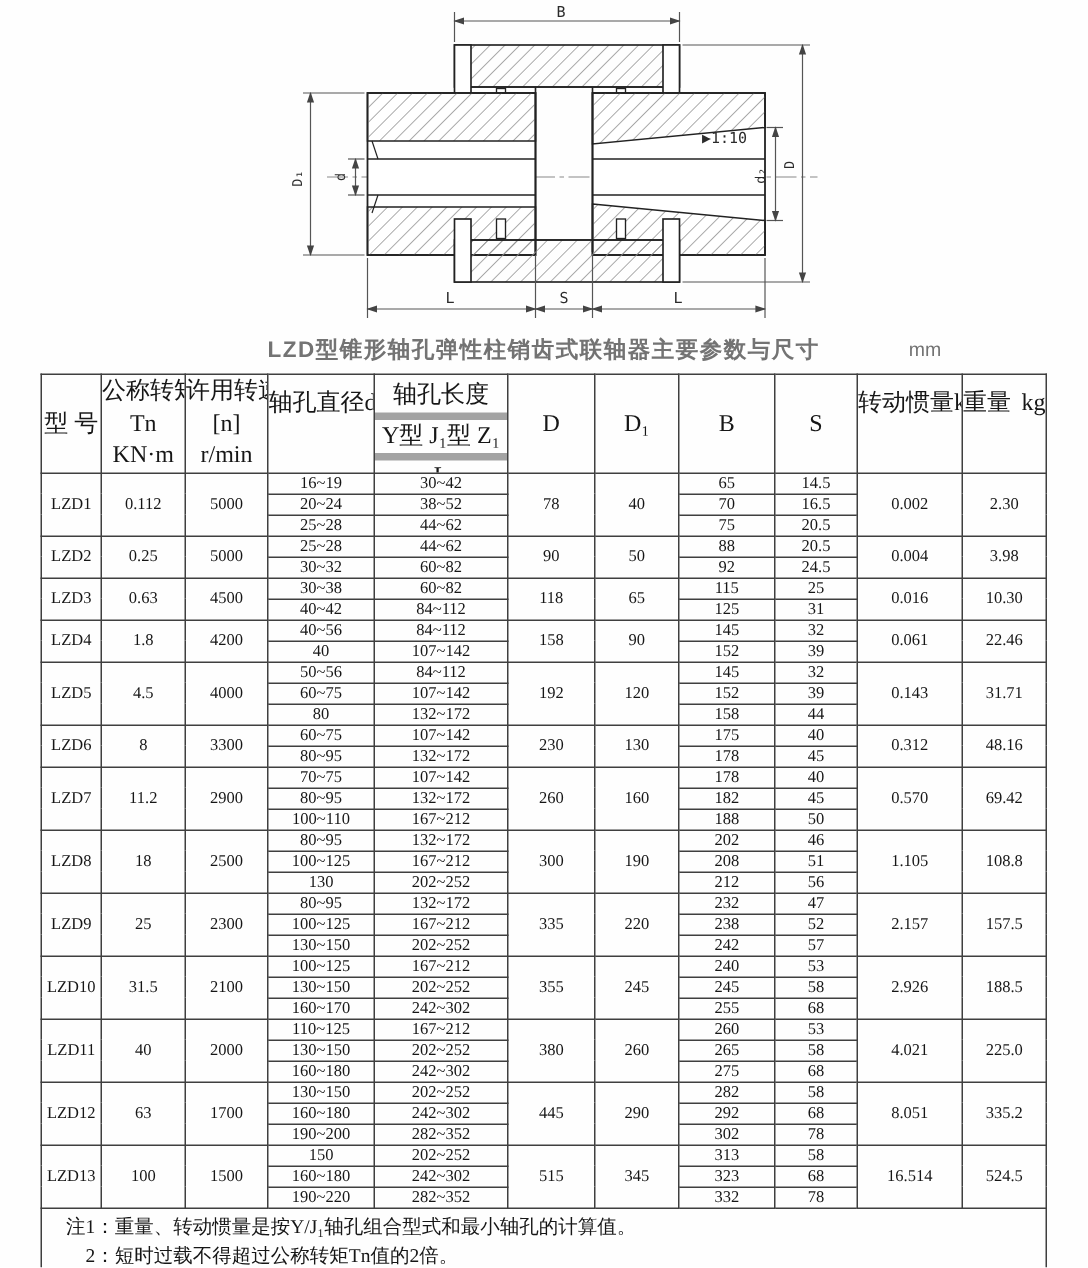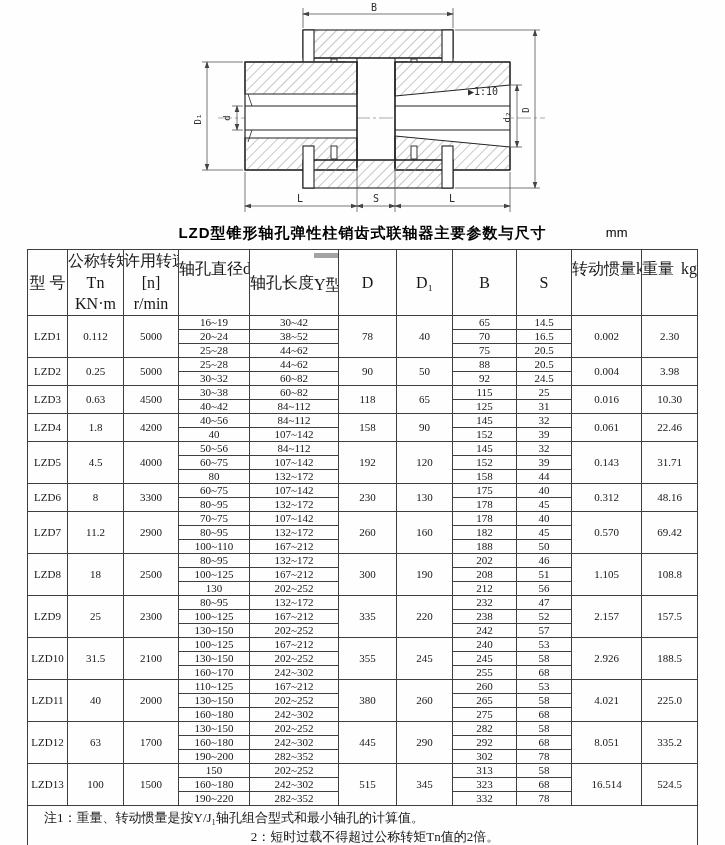--- a/index.html
+++ b/index.html
@@ -6,39 +6,39 @@
   .page {
     width:725px; height:845px; background:#fefefe; position:relative;
     font-family:"Liberation Serif","DejaVu Serif",serif; color:#1c1c1c;
     overflow:hidden;
   }
   .drawing-wrap { width:725px; height:222px; }
   svg text { font-family:"DejaVu Sans Mono","Liberation Mono",monospace; fill:#2b2b2b; }
   .title-row {
     position:relative; width:670px; margin:2px auto 6px auto; text-align:center;
     font-family:"Liberation Sans","DejaVu Sans",sans-serif;
-    font-weight:bold; font-size:15px; letter-spacing:1px; color:#000000;
+    font-weight:bold; font-size:15px; letter-spacing:1px; color:#737373;
   }
   .unit { position:absolute; right:70px; top:1px; font-weight:normal; font-size:13px; letter-spacing:0; }
   table.spec {
     border-collapse:collapse; table-layout:fixed; width:670px; margin:0 auto;
     font-size:11px; color:#161616; border:1px solid #3a3a3a; border-bottom:2px solid #2a2a2a;
   }
   table.spec th, table.spec td {
     border:1px solid #3f3f3f; text-align:center; vertical-align:middle;
     padding:0; font-weight:normal; overflow:hidden; white-space:nowrap;
   }
   thead th { height:58px; font-size:16px; line-height:1.35; }
   tbody td { height:13px; line-height:13px; }
-  .hdr-stack { display:flex; flex-direction:row; height:58px; }
+  .hdr-stack { display:flex; flex-direction:column; height:58px; }
   .hdr-stack > div { flex:1; display:flex; align-items:center; justify-content:center; }
   .hdr-stack > div + div { border-top:5px solid #a3a3a3; }
   .hdr-spread { display:flex; flex-direction:row; height:58px; justify-content:space-between; padding:5px 0; box-sizing:border-box; }
   .notes-cell { text-align:left !important; padding:3px 4px 5px 16px !important; line-height:1.45; font-size:13px; }
-  .note-line2 { padding-left:13px;text-align:center; }
+  .note-line2 { padding-left:13px; }
 </style>
 </head>
 <body>
 
 <div class="page">
 
   <div class="drawing-wrap">
     <svg width="725" height="222" viewBox="0 0 725 222">
       <defs>
         <pattern id="hatch" width="7" height="7" patternTransform="rotate(45)" patternUnits="userSpaceOnUse">

